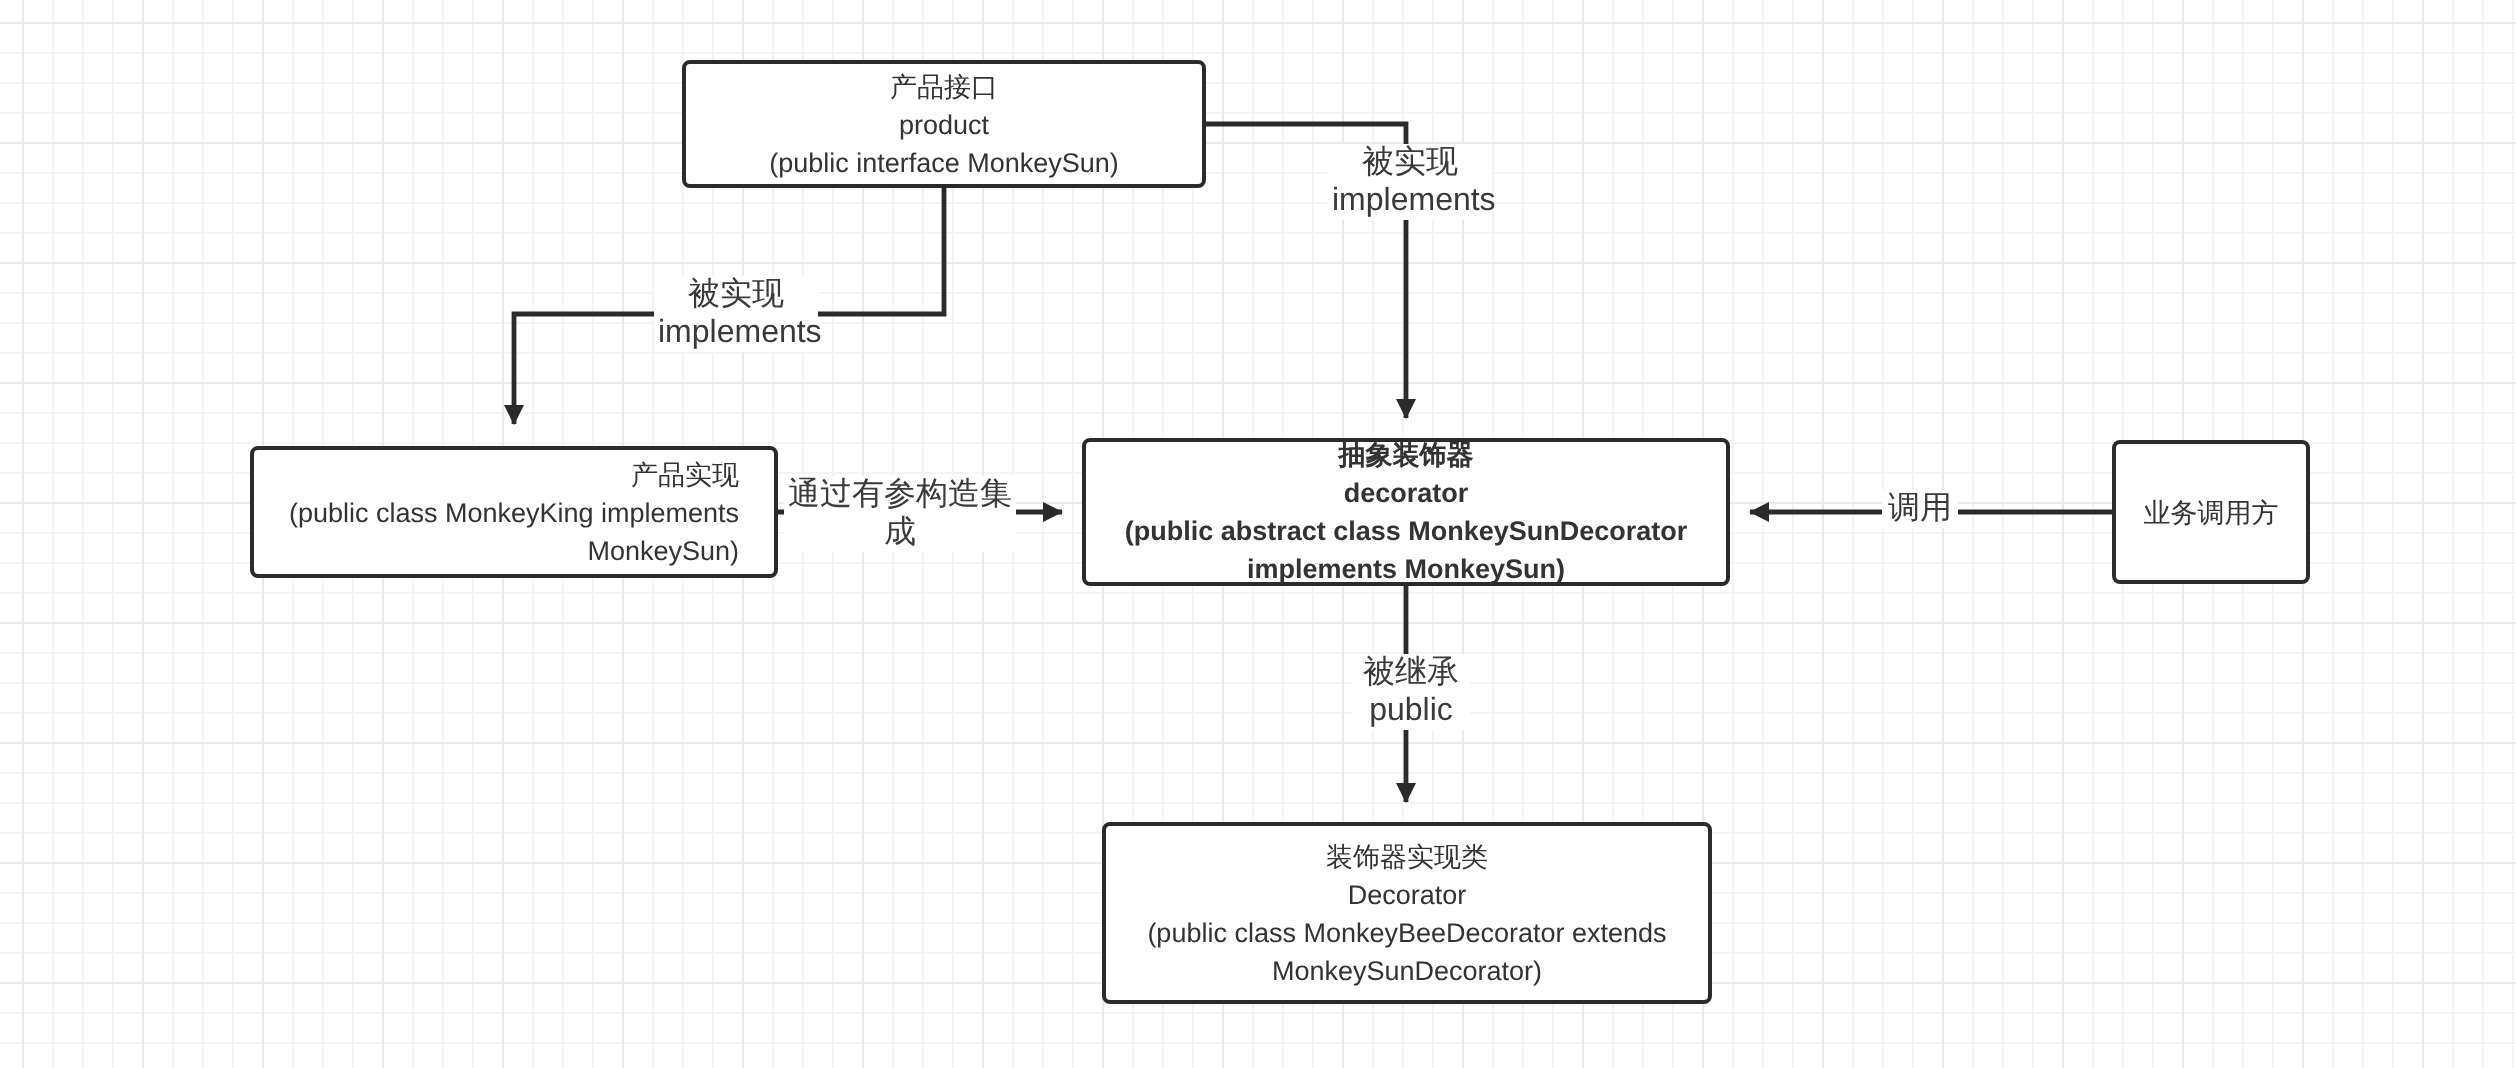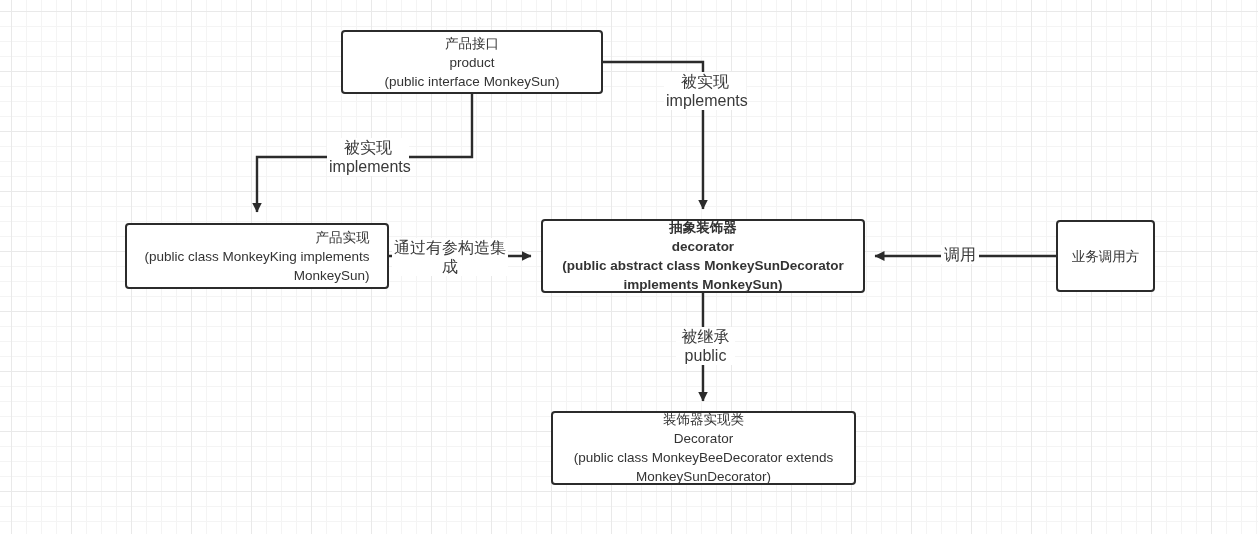--- a/index.html
+++ b/index.html
@@ -108,21 +108,21 @@
 MonkeySun)</span>
   </div>
 
   <div class="node" style="left:541px; top:219px; width:324px; height:74px;font-weight:bold;">
     <span class="node-text">抽象装饰器
 decorator
 (public abstract class MonkeySunDecorator
 implements MonkeySun)</span>
   </div>
 
-  <div class="node" style="left:551px; top:411px; width:305px; height:74px;">
+  <div class="node" style="left:551px; top:411px; width:305px; height:91px;">
     <span class="node-text">装饰器实现类
 Decorator
 (public class MonkeyBeeDecorator extends
 MonkeySunDecorator)</span>
   </div>
 
   <div class="node" style="left:1056px; top:220px; width:99px; height:72px;">
     <span class="node-text">业务调用方</span>
   </div>
 

